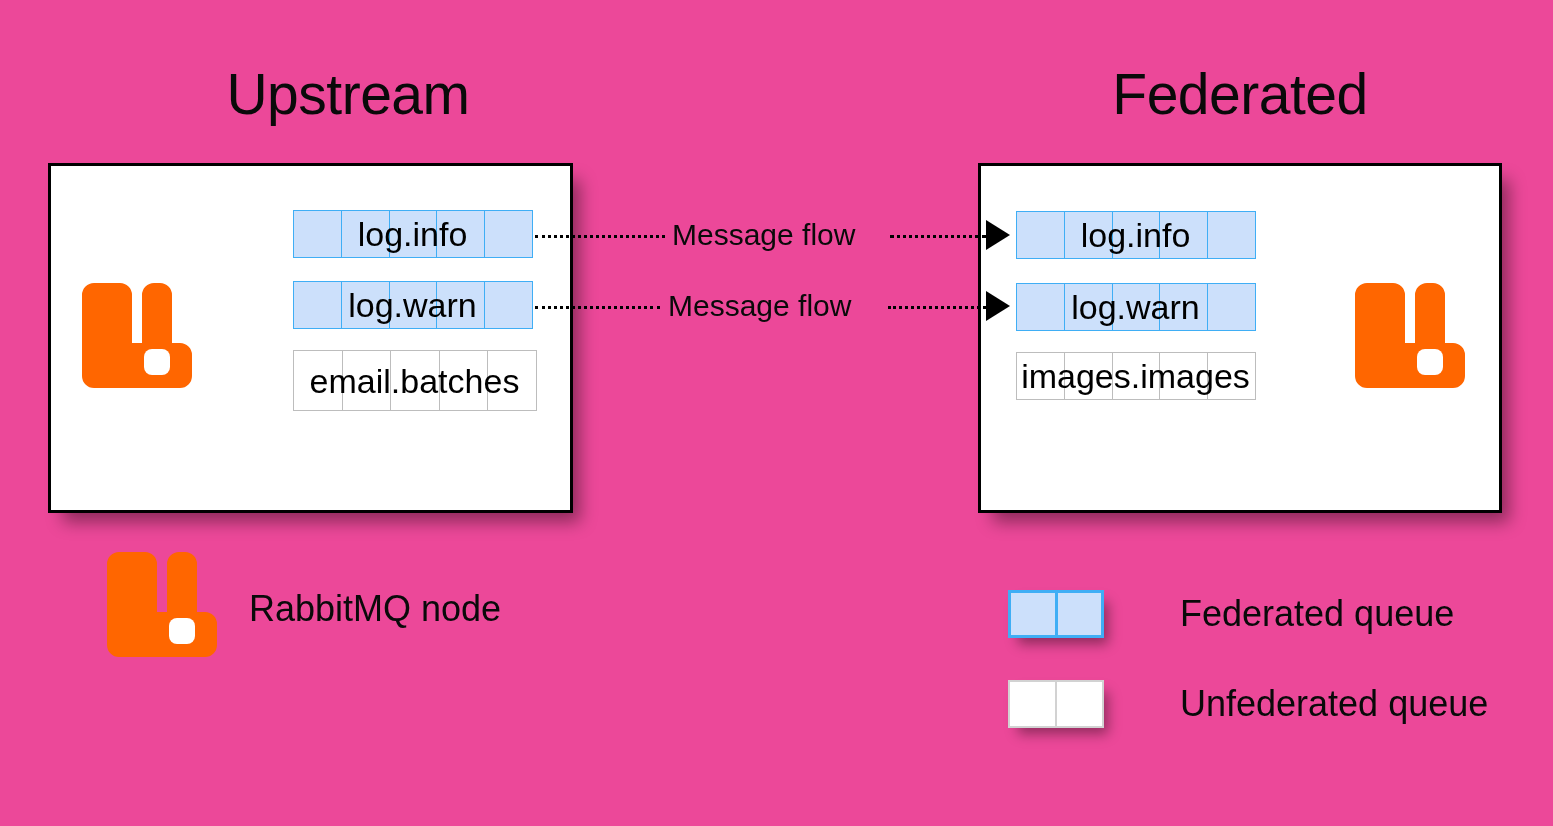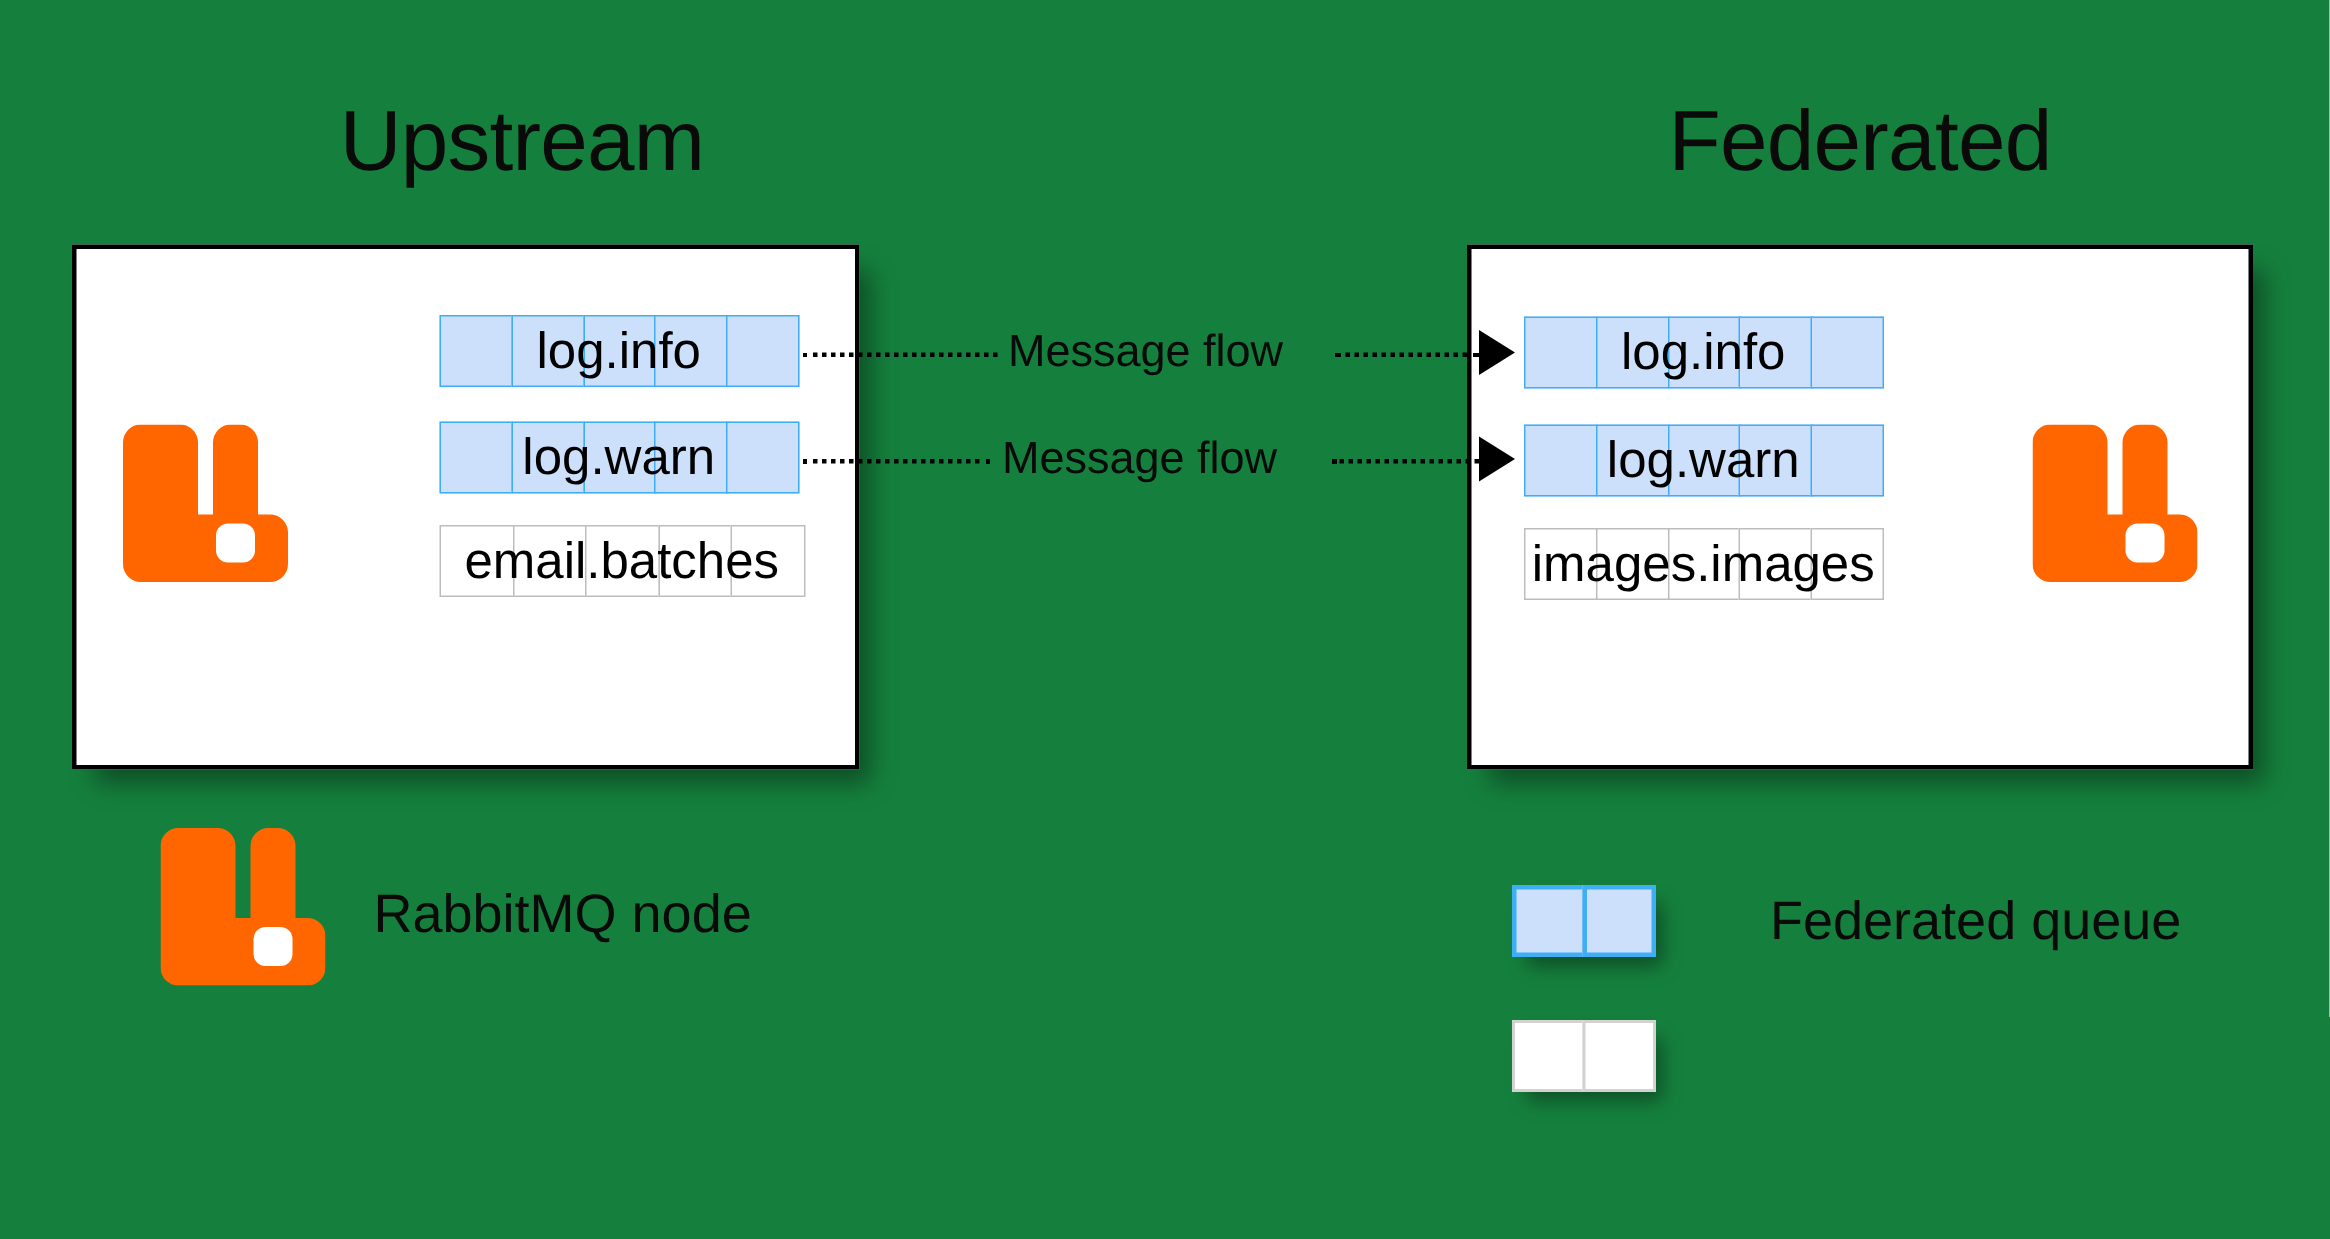--- a/index.html
+++ b/index.html
@@ -4,21 +4,21 @@
 <style>
   html, body {
     margin: 0;
     padding: 0;
     background: #ffffff;
   }
   #stage {
     position: relative;
     width: 1553px;
     height: 826px;
-    background: #15803d;
+    background: #ec4899;
     overflow: hidden;
     font-family: "Liberation Sans", sans-serif;
     color: #000000;
     -webkit-font-smoothing: antialiased;
   }
 
   
   .title {
     position: absolute;
     font-size: 57px;
@@ -167,21 +167,21 @@
 
   <div class="queue federated" style="left:293px; top:281px; width:239px; height:48px;">
     <div class="cell"></div>
     <div class="cell"></div>
     <div class="cell"></div>
     <div class="cell"></div>
     <div class="cell"></div>
     <div class="queue-label">log.warn</div>
   </div>
 
-  <div class="queue plain" style="left:293px; top:350px; width:243px; height:48px;">
+  <div class="queue plain" style="left:293px; top:350px; width:243px; height:61px;">
     <div class="cell"></div>
     <div class="cell"></div>
     <div class="cell"></div>
     <div class="cell"></div>
     <div class="cell"></div>
     <div class="queue-label">email.batches</div>
   </div>
 
   <div class="node-box" style="left:978px; top:163px; width:524px; height:350px;"></div>
 
@@ -244,14 +244,15 @@
   <div class="legend-swatch federated" style="left:1008px; top:590px; width:96px; height:48px;">
     <div class="cell"></div>
     <div class="cell"></div>
   </div>
   <div class="legend-text" style="left:1180px; top:614px;">Federated queue</div>
 
   <div class="legend-swatch plain" style="left:1008px; top:680px; width:96px; height:48px;">
     <div class="cell"></div>
     <div class="cell"></div>
   </div>
+  <div class="legend-text" style="left:1180px; top:704px;">Unfederated queue</div>
 
 </div>
 
 </body></html>

